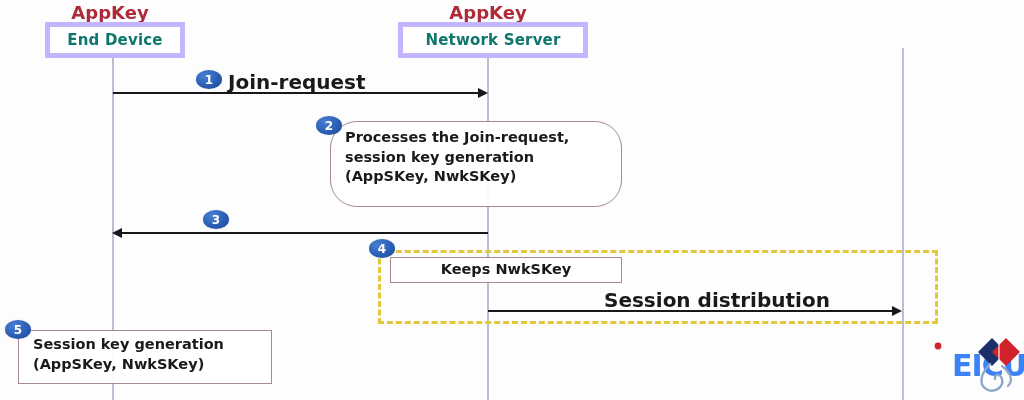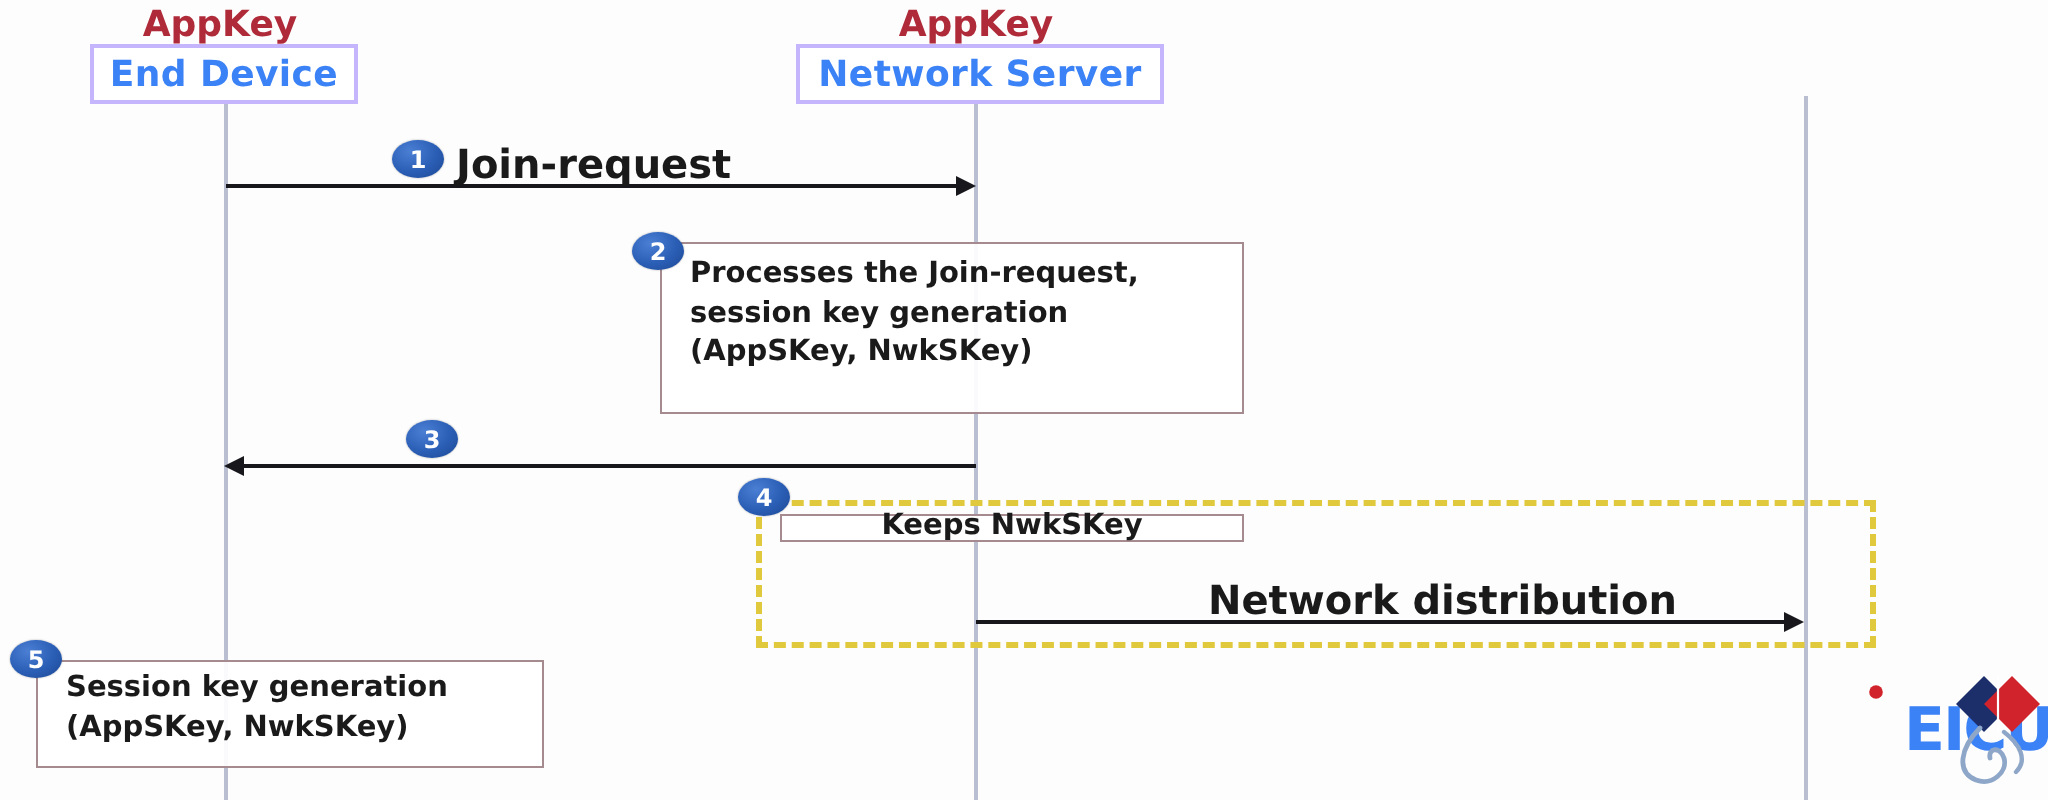--- a/index.html
+++ b/index.html
@@ -22,28 +22,28 @@
     width: 2px;
     background: #b9bfd0;
     top: 48px;
     height: 352px;
   }
 
   
   .actor-box {
     position: absolute;
     height: 26px;
-    border: 2px solid #c4b5fd;
+    border: 5px solid #c4b5fd;
     background: #ffffff;
     display: flex;
     align-items: center;
     justify-content: center;
-    font-size: 18px;
-    font-weight: bold;
-    color: #3b82f6;
+    font-size: 15px;
+    font-weight: bold;
+    color: #0f766e;
     letter-spacing: 0.2px;
     white-space: nowrap;
   }
 
   
   .appkey-label {
     position: absolute;
     font-size: 18px;
     font-weight: bold;
     color: #b02b3a;
@@ -160,38 +160,38 @@
 
   <div class="actor-box" style="left:398px; top:22px; width:180px;">Network Server</div>
 
 
   <div class="badge" style="left:196px; top:70px;">1</div>
   <div class="msg-label" style="left:228px; top:70px;">Join-request</div>
   <div class="msg-line" style="left:113px; top:92px; width:367px;"></div>
   <div class="arrowhead right" style="left:478px; top:88px;"></div>
 
   <div class="badge" style="left:316px; top:116px;">2</div>
-  <div class="note-box" style="left:330px; top:121px; width:292px; height:86px; padding-top:6px; padding-left:14px;">
+  <div class="note-box" style="left:330px; top:121px; width:292px; height:86px; padding-top:6px; padding-left:14px;border-radius:27px;">
     <div class="line">Processes the Join-request,</div>
     <div class="line">session key generation</div>
     <div class="line">(AppSKey, NwkSKey)</div>
   </div>
 
   <div class="badge" style="left:203px; top:210px;">3</div>
   <div class="msg-line" style="left:122px; top:232px; width:366px;"></div>
   <div class="arrowhead left" style="left:112px; top:228px;"></div>
 
   <div class="dashed-frame" style="left:378px; top:250px; width:560px; height:74px;"></div>
 
   <div class="badge" style="left:369px; top:239px;">4</div>
-  <div class="note-box note-center" style="left:390px; top:257px; width:232px; height:14px; padding:0;">
+  <div class="note-box note-center" style="left:390px; top:257px; width:232px; height:26px; padding:0;">
     <div class="line">Keeps NwkSKey</div>
   </div>
 
-  <div class="msg-label" style="left:604px; top:288px;">Network distribution</div>
+  <div class="msg-label" style="left:604px; top:288px;">Session distribution</div>
   <div class="msg-line" style="left:488px; top:310px; width:405px;"></div>
   <div class="arrowhead right" style="left:892px; top:306px;"></div>
 
   <div class="badge" style="left:5px; top:320px;">5</div>
   <div class="note-box" style="left:18px; top:330px; width:254px; height:54px; padding-top:4px; padding-left:14px;">
     <div class="line">Session key generation</div>
     <div class="line">(AppSKey, NwkSKey)</div>
   </div>
 
   <div class="logo" style="left:916px; top:336px; width:108px; height:60px;">

